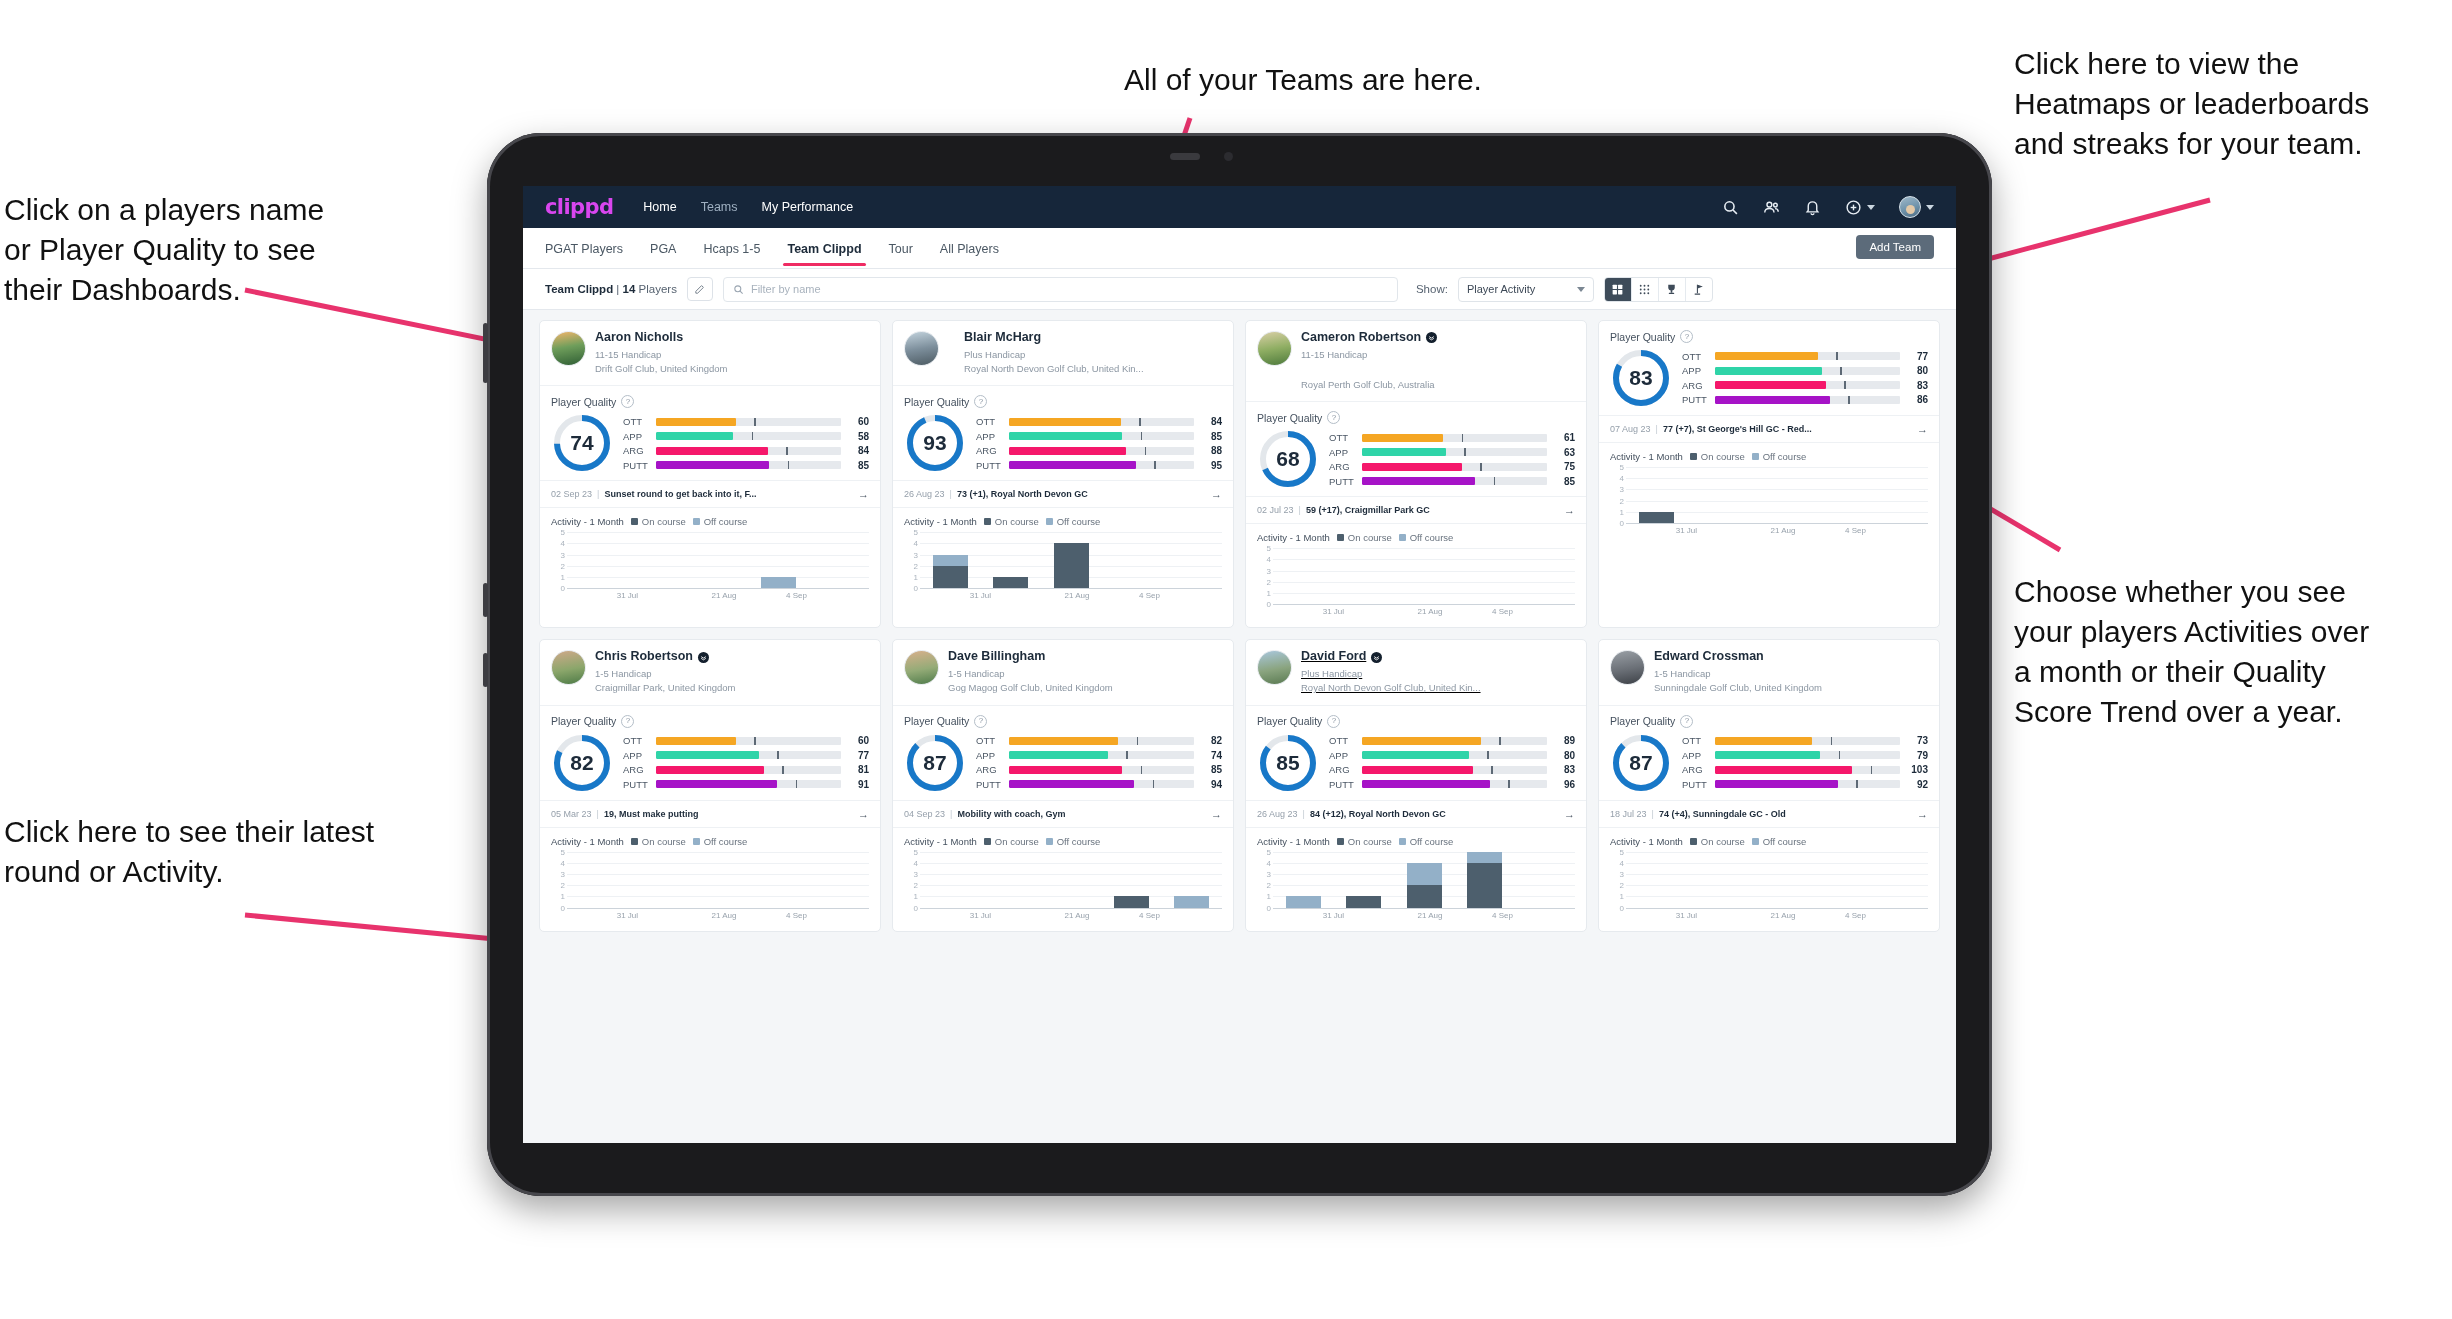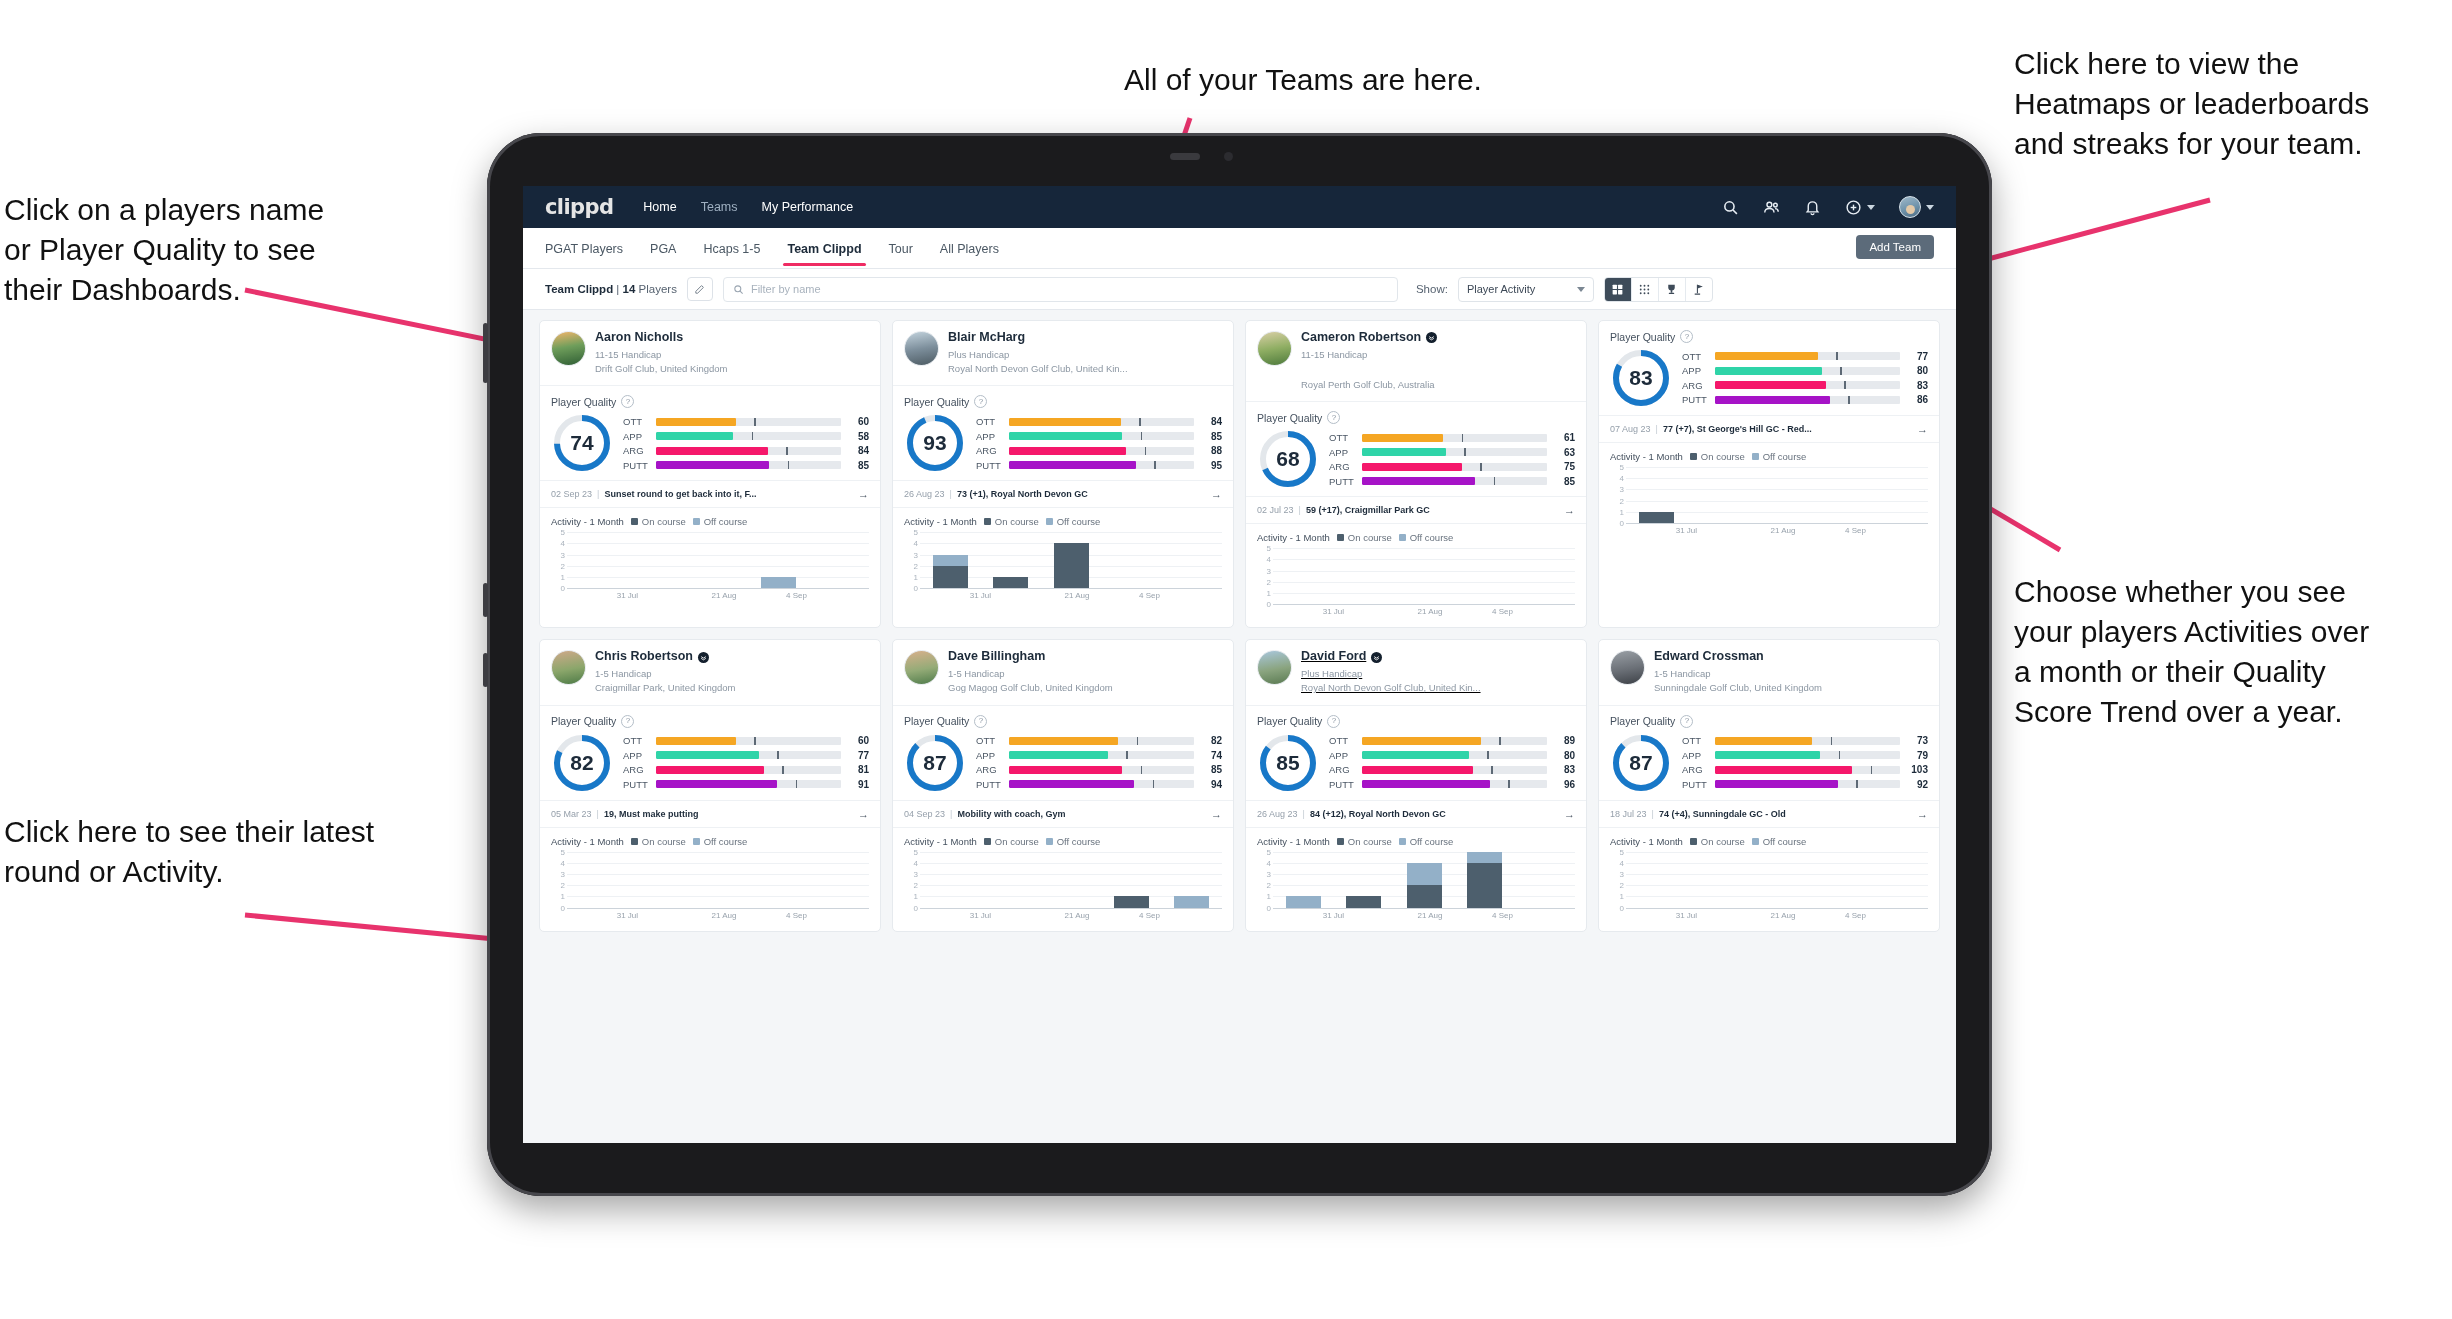--- a/index.html
+++ b/index.html
@@ -26,21 +26,21 @@
   }
   .cam{position:absolute;left:50%;top:20px;width:30px;height:7px;margin-left:-70px;background:#3a3a3e;border-radius:4px;}
   .cam2{position:absolute;left:50%;top:19px;width:9px;height:9px;margin-left:-16px;background:#2c2c30;border-radius:50%;}
   .btn-side{position:absolute;background:#3d3d42;border-radius:3px;}
   .scr{
     position:absolute;left:36px;top:53px;width:1433px;height:957px;
     background:#f4f6f8;overflow:hidden;
   }
   
   .topnav{height:42px;background:#16263a;display:flex;align-items:center;padding:0 22px;}
-  .brand{color:#e5e5e5;font-size:21px;font-weight:700;letter-spacing:-.6px;margin-right:30px;font-family:"DejaVu Sans",sans-serif;}
+  .brand{color:#d946ef;font-size:21px;font-weight:700;letter-spacing:-.6px;margin-right:30px;font-family:"DejaVu Sans",sans-serif;}
   .navlink{color:#ffffff;font-size:12.5px;margin-right:24px;white-space:nowrap;}
   .navlink.dim{color:#9fb0c1;}
   .nav-right{margin-left:auto;display:flex;align-items:center;gap:24px;}
   .nav-ic{width:17px;height:17px;display:block;color:#e8eef4;}
   .nav-ic svg{width:100%;height:100%;display:block;}
   .plusgrp{display:flex;align-items:center;gap:5px;color:#e8eef4;}
   .caret{width:0;height:0;border-left:4px solid transparent;border-right:4px solid transparent;border-top:5px solid #cbd6e0;}
   .avatar-nav{width:20px;height:20px;border-radius:50%;
     background:linear-gradient(160deg,#9fb8c9 0%,#6f93ab 55%,#4d6c83 100%);
     border:1.5px solid #d7e2ea;position:relative;overflow:hidden;}
@@ -388,21 +388,21 @@
                 <span class="xtick" style="left:20%;">31 Jul</span>
                 <span class="xtick" style="left:52%;">21 Aug</span>
                 <span class="xtick" style="left:76%;">4 Sep</span>
               </div>
             </div>
           </div>
         </div>
         <div class="card">
           <div class="chead">
             <div class="pav" style="background: linear-gradient(170deg, rgb(195, 211, 221) 0%, rgb(125, 143, 156) 50%, rgb(76, 90, 98) 100%);"></div>
-            <div style="min-width: 0px;">
+            <div style="min-width: 0px; margin-left: 16px;">
               <div class="pname">
                 <span>Blair McHarg</span>
               </div>
               <div class="pmeta">Plus Handicap</div>
               <div class="pmeta" style="margin-top: 0px;">Royal North Devon Golf Club, United Kin...</div>
             </div>
           </div>
           <div class="qblock">
             <div class="qhead">
               <span>Player Quality</span>

